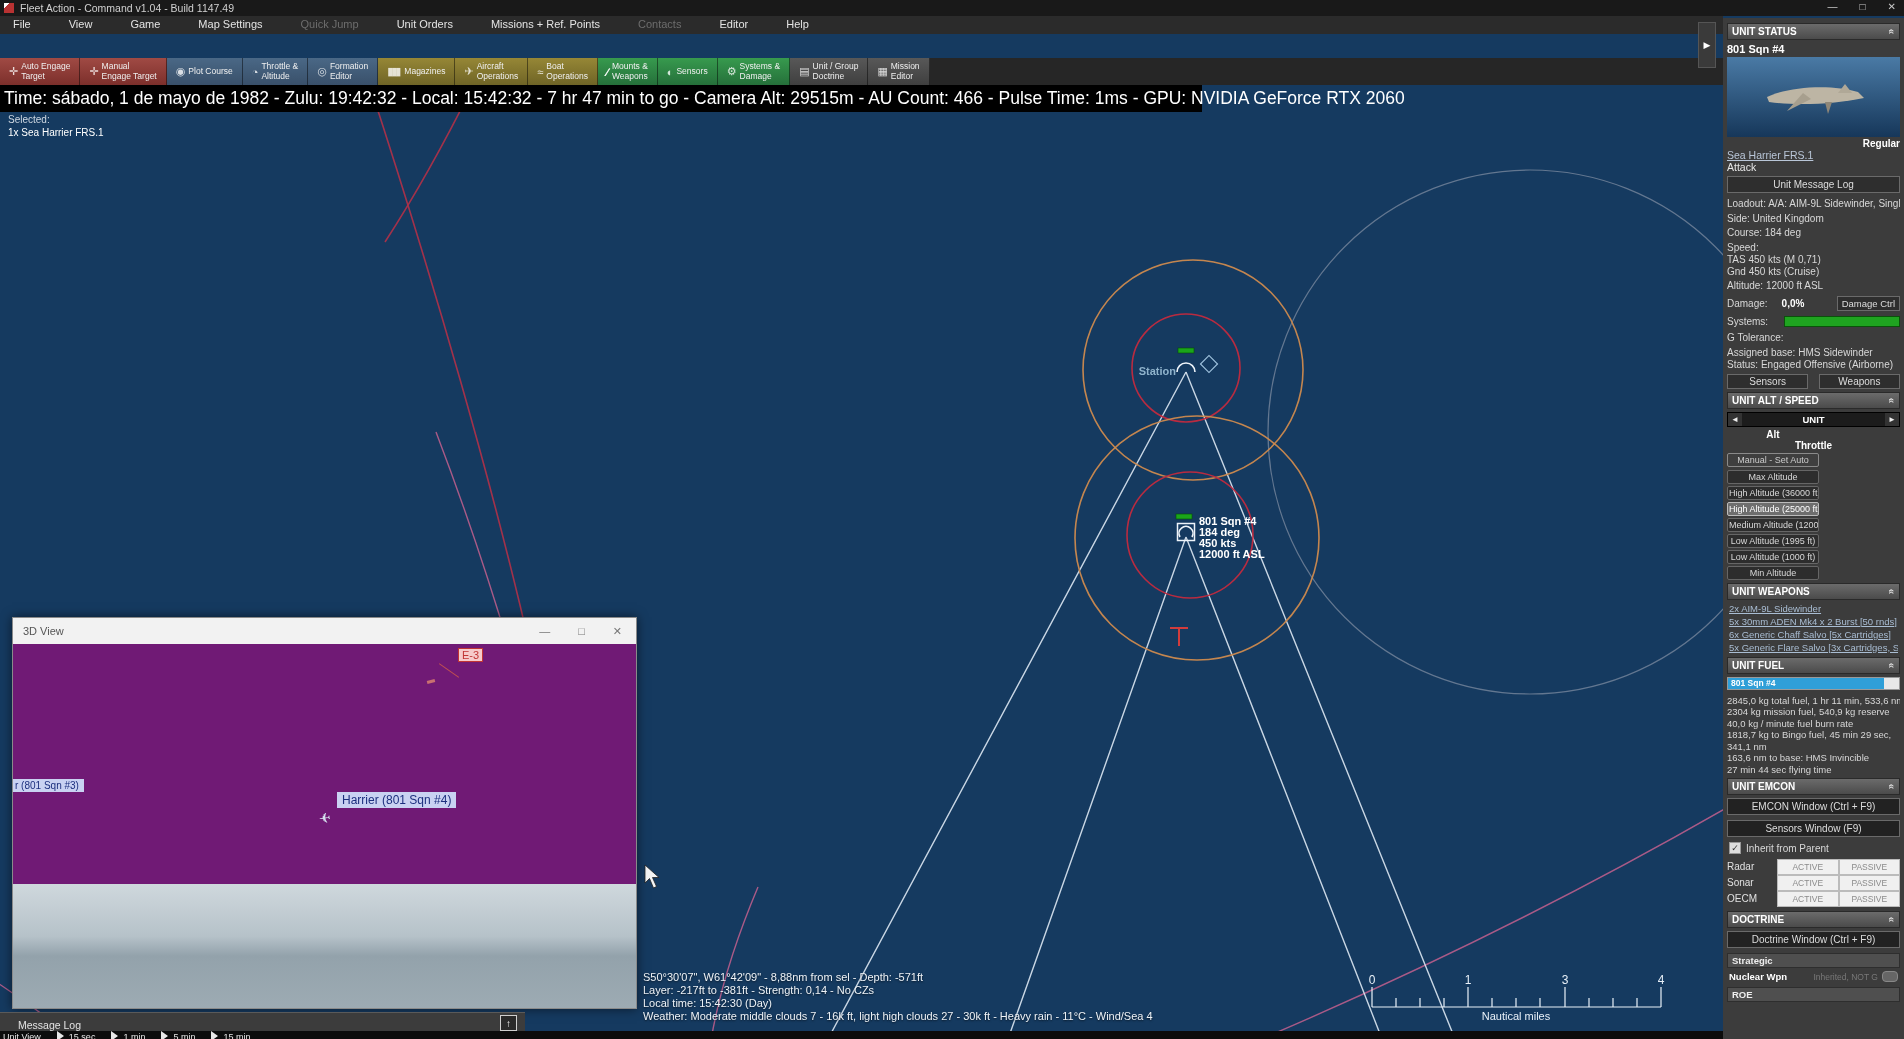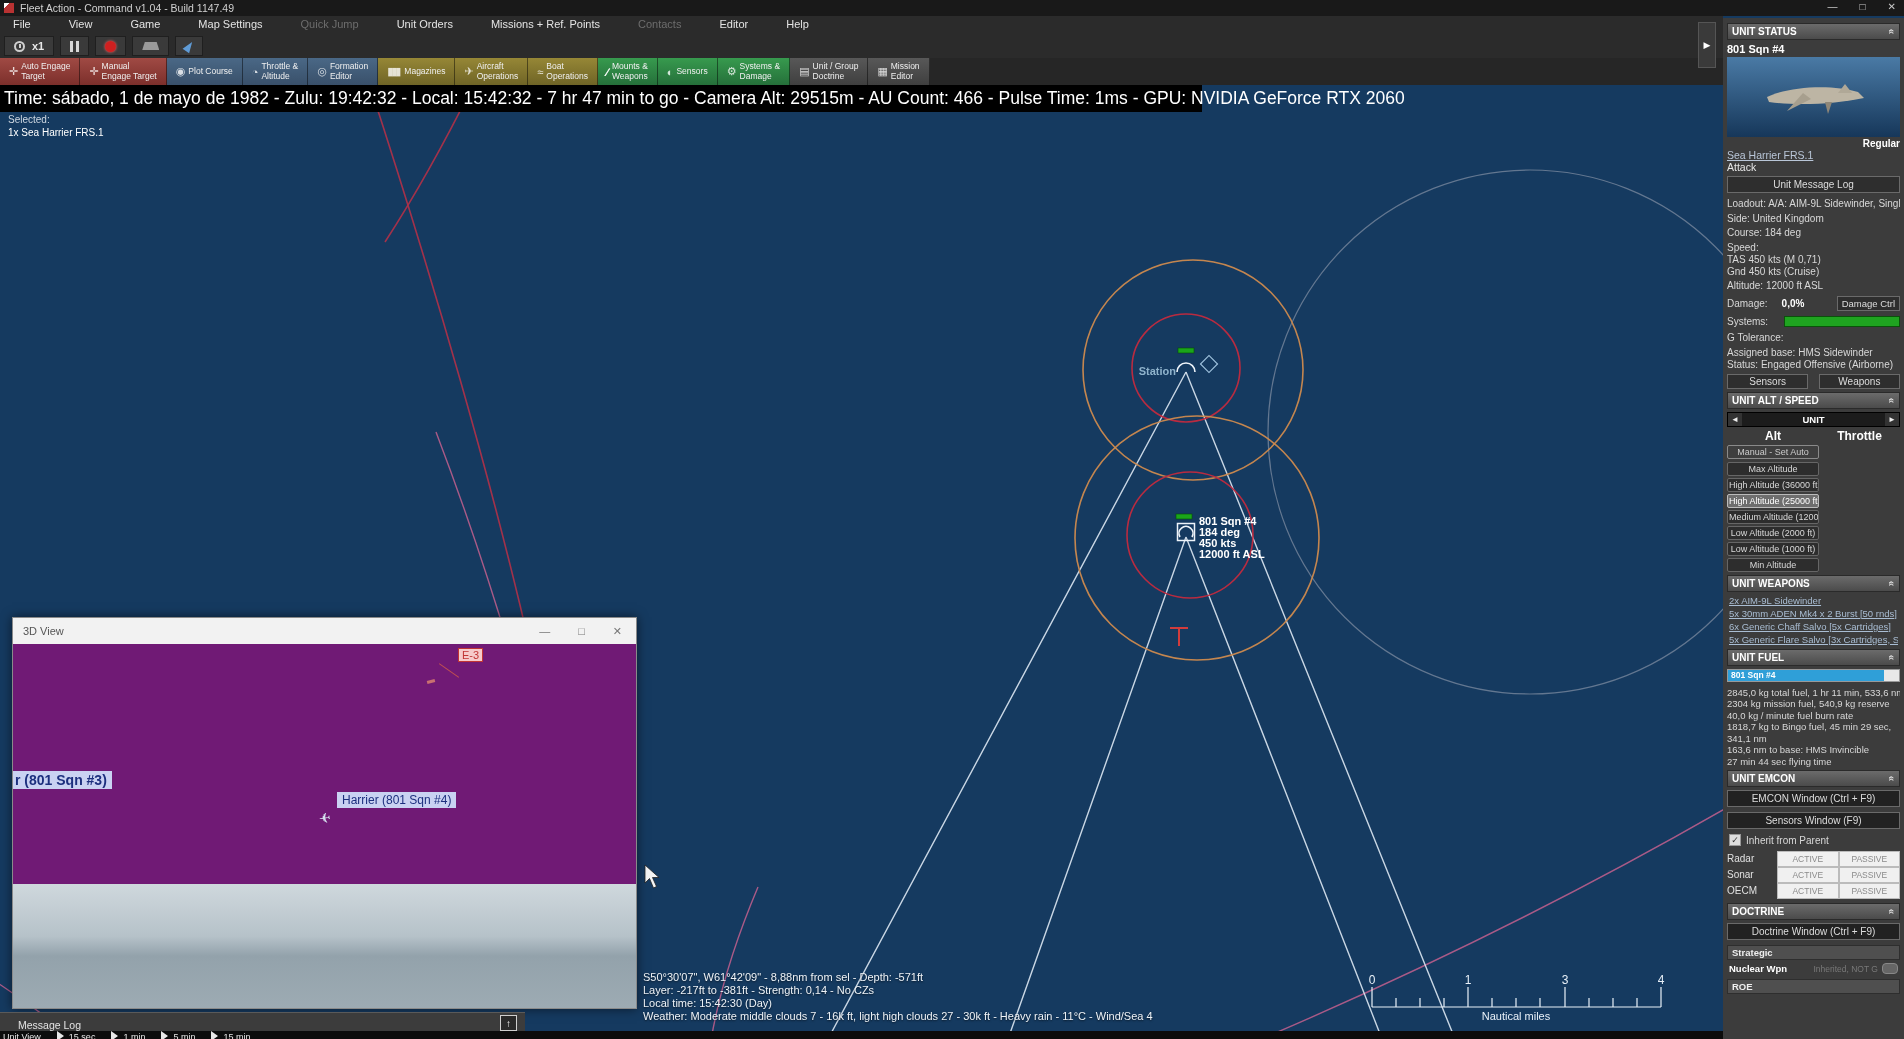--- a/index.html
+++ b/index.html
@@ -73,21 +73,21 @@
          box-shadow:0 0 10px rgba(0,0,0,.55);z-index:6;box-sizing:border-box;background:#050505;}
   .w3d-titlebar{height:26px;background:#f2f2f2;display:flex;align-items:center;padding-left:10px;color:#555;font-size:11px;}
   .w3d-controls{margin-left:auto;display:flex;gap:28px;padding-right:14px;color:#777;font-size:11px;}
   .w3d-content{position:relative;height:364px;background:#701a75;overflow:hidden;}
   .sea{position:absolute;left:0;bottom:0;width:100%;height:124px;
        background:linear-gradient(#cfd8dd 0%,#b6c2c9 42%,#93a2ab 58%,#9dabb3 100%);}
   .lbl-e3{position:absolute;left:445px;top:4px;background:#f6caca;border:1px solid #c03434;color:#c03434;
           font-size:11px;padding:0 3px;}
   .e3-line{position:absolute;left:424px;top:26px;width:24px;height:1px;background:#c05050;transform:rotate(35deg);}
   .e3-plane{position:absolute;left:414px;top:36px;width:8px;height:3px;background:#c97070;transform:rotate(-15deg);}
-  .lbl-sqn3{position:absolute;left:-3px;top:127px;background:#c9d2f2;color:#1c2f7e;font-size:14px;padding:1px 5px;font-weight:bold;}
+  .lbl-sqn3{position:absolute;left:-3px;top:135px;background:#c9d2f2;color:#1c2f7e;font-size:10px;padding:1px 5px;}
   .lbl-sqn4{position:absolute;left:324px;top:148px;background:#c9d2f2;color:#1c2f7e;font-size:12px;padding:1px 5px;}
   .plane-glyph{position:absolute;left:306px;top:166px;color:#d5e2ee;font-size:14px;transform:scaleX(-1) rotate(8deg);}
 
   
   #msglog{position:absolute;left:0;top:1012px;width:525px;height:19px;background:#3c3c3c;border-top:1px solid #5a5a5a;
           display:flex;align-items:flex-end;color:#e2e2e2;font-size:10.5px;padding-left:18px;z-index:7;box-sizing:border-box;}
   .msg-expand{position:absolute;right:8px;top:2px;width:15px;height:14px;border:1px solid #cfcfcf;background:#2a2a2a;
               color:#fff;font-size:10px;display:flex;align-items:center;justify-content:center;}
   #bottomtabs{position:absolute;left:0;top:1031px;width:1723px;height:8px;background:#0c0c0c;display:flex;gap:16px;
               padding-left:3px;overflow:hidden;z-index:8;align-items:flex-start;box-sizing:border-box;}
@@ -117,21 +117,21 @@
   .damage-row{display:flex;align-items:center;margin:5px 0;font-size:10px;}
   .damage-row b{color:#fff;margin-left:14px;font-size:10px;}
   .damage-row .side-btn{margin-left:auto;font-size:9.5px;padding:1px 4px;}
   .systems-row{display:flex;align-items:center;gap:16px;margin:5px 0;font-size:10px;}
   .systems-bar{flex:1;height:9px;border:1px solid #0a520a;}
   .two-btn-row{display:flex;justify-content:space-between;margin:4px 0 3px;}
   .side-btn.half{width:47%;padding:1px 0;}
   .unit-nav{display:flex;background:#1c1c1c;border:1px solid #000;align-items:center;height:13px;margin-bottom:1px;}
   .nav-arrow{width:14px;background:#333;color:#eee;font-size:8px;text-align:center;height:100%;line-height:13px;}
   .nav-title{flex:1;text-align:center;color:#fff;font-weight:bold;font-size:9.5px;}
-  .col-heads{display:flex;font-weight:bold;font-size:12px;color:#fff;margin:2px 0;}
+  .col-heads{display:flex;font-weight:bold;font-size:10px;color:#fff;margin:2px 0;flex-direction:column;}
   .col-heads span:first-child{width:92px;text-align:center;}
   .col-heads span:last-child{flex:1;text-align:center;}
   .manual-row{width:92px;}
   .sbtn{background:#2d2d2d;border:1px solid #666;color:#d8d8d8;font-size:9px;text-align:center;
         padding:1px 1px;white-space:nowrap;overflow:hidden;border-radius:2px;box-sizing:border-box;}
   .sbtn.manual{display:block;background:#3f3f3f;border:1px solid #8a8a8a;color:#ccc;margin-bottom:3px;}
   .alt-thr-grid{display:flex;gap:3px;}
   #alt-col{width:92px;display:flex;flex-direction:column;gap:2px;}
   #throttle-col{flex:1;display:flex;flex-direction:column;gap:2px;}
   .sbtn.selected{background:#6e6e6e;border-color:#bbb;color:#fff;}
@@ -175,38 +175,20 @@
       <div class="menu-item">Game</div>
       <div class="menu-item">Map Settings</div>
       <div class="menu-item disabled">Quick Jump</div>
       <div class="menu-item">Unit Orders</div>
       <div class="menu-item">Missions + Ref. Points</div>
       <div class="menu-item disabled">Contacts</div>
       <div class="menu-item">Editor</div>
       <div class="menu-item">Help</div>
     </div>
 
-  <div id="quickbar">
-    <div class="qbtn">
-      <span class="icon-clock"></span>
-      <span class="qlabel">x1</span>
-    </div>
-    <div class="qbtn">
-        <span class="icon-pause"></span>
-      </div>
-    <div class="qbtn">
-        <span class="icon-record"></span>
-      </div>
-    <div class="qbtn">
-        <span class="icon-ship"></span>
-      </div>
-    <div class="qbtn">
-        <span class="icon-dart"></span>
-      </div>
-  </div>
 
   <div id="ribbon">
       <div class="rbtn c-red">
         <span class="ricon">✛</span>
         <span class="rtext">Auto Engage<br>Target</span>
       </div>
       <div class="rbtn c-red">
         <span class="ricon">✛</span>
         <span class="rtext">Manual<br>Engage Target</span>
       </div>
@@ -439,21 +421,21 @@
     </div>
     <div class="manual-row">
       <span class="sbtn manual">Manual - Set Auto</span>
     </div>
     <div class="alt-thr-grid">
       <div id="alt-col">
           <div class="sbtn">Max Altitude</div>
           <div class="sbtn">High Altitude (36000 ft)</div>
           <div class="sbtn selected">High Altitude (25000 ft)</div>
           <div class="sbtn">Medium Altitude (12000 ft)</div>
-          <div class="sbtn">Low Altitude (2000 ft)</div>
+          <div class="sbtn">Low Altitude (1995 ft)</div>
           <div class="sbtn">Low Altitude (1000 ft)</div>
           <div class="sbtn">Min Altitude</div>
         </div>
     </div>
 
     <div class="sec-header">
       <span>UNIT WEAPONS</span>
       <span class="collapse-icon">«</span>
     </div>
     <div id="weapons-list">

